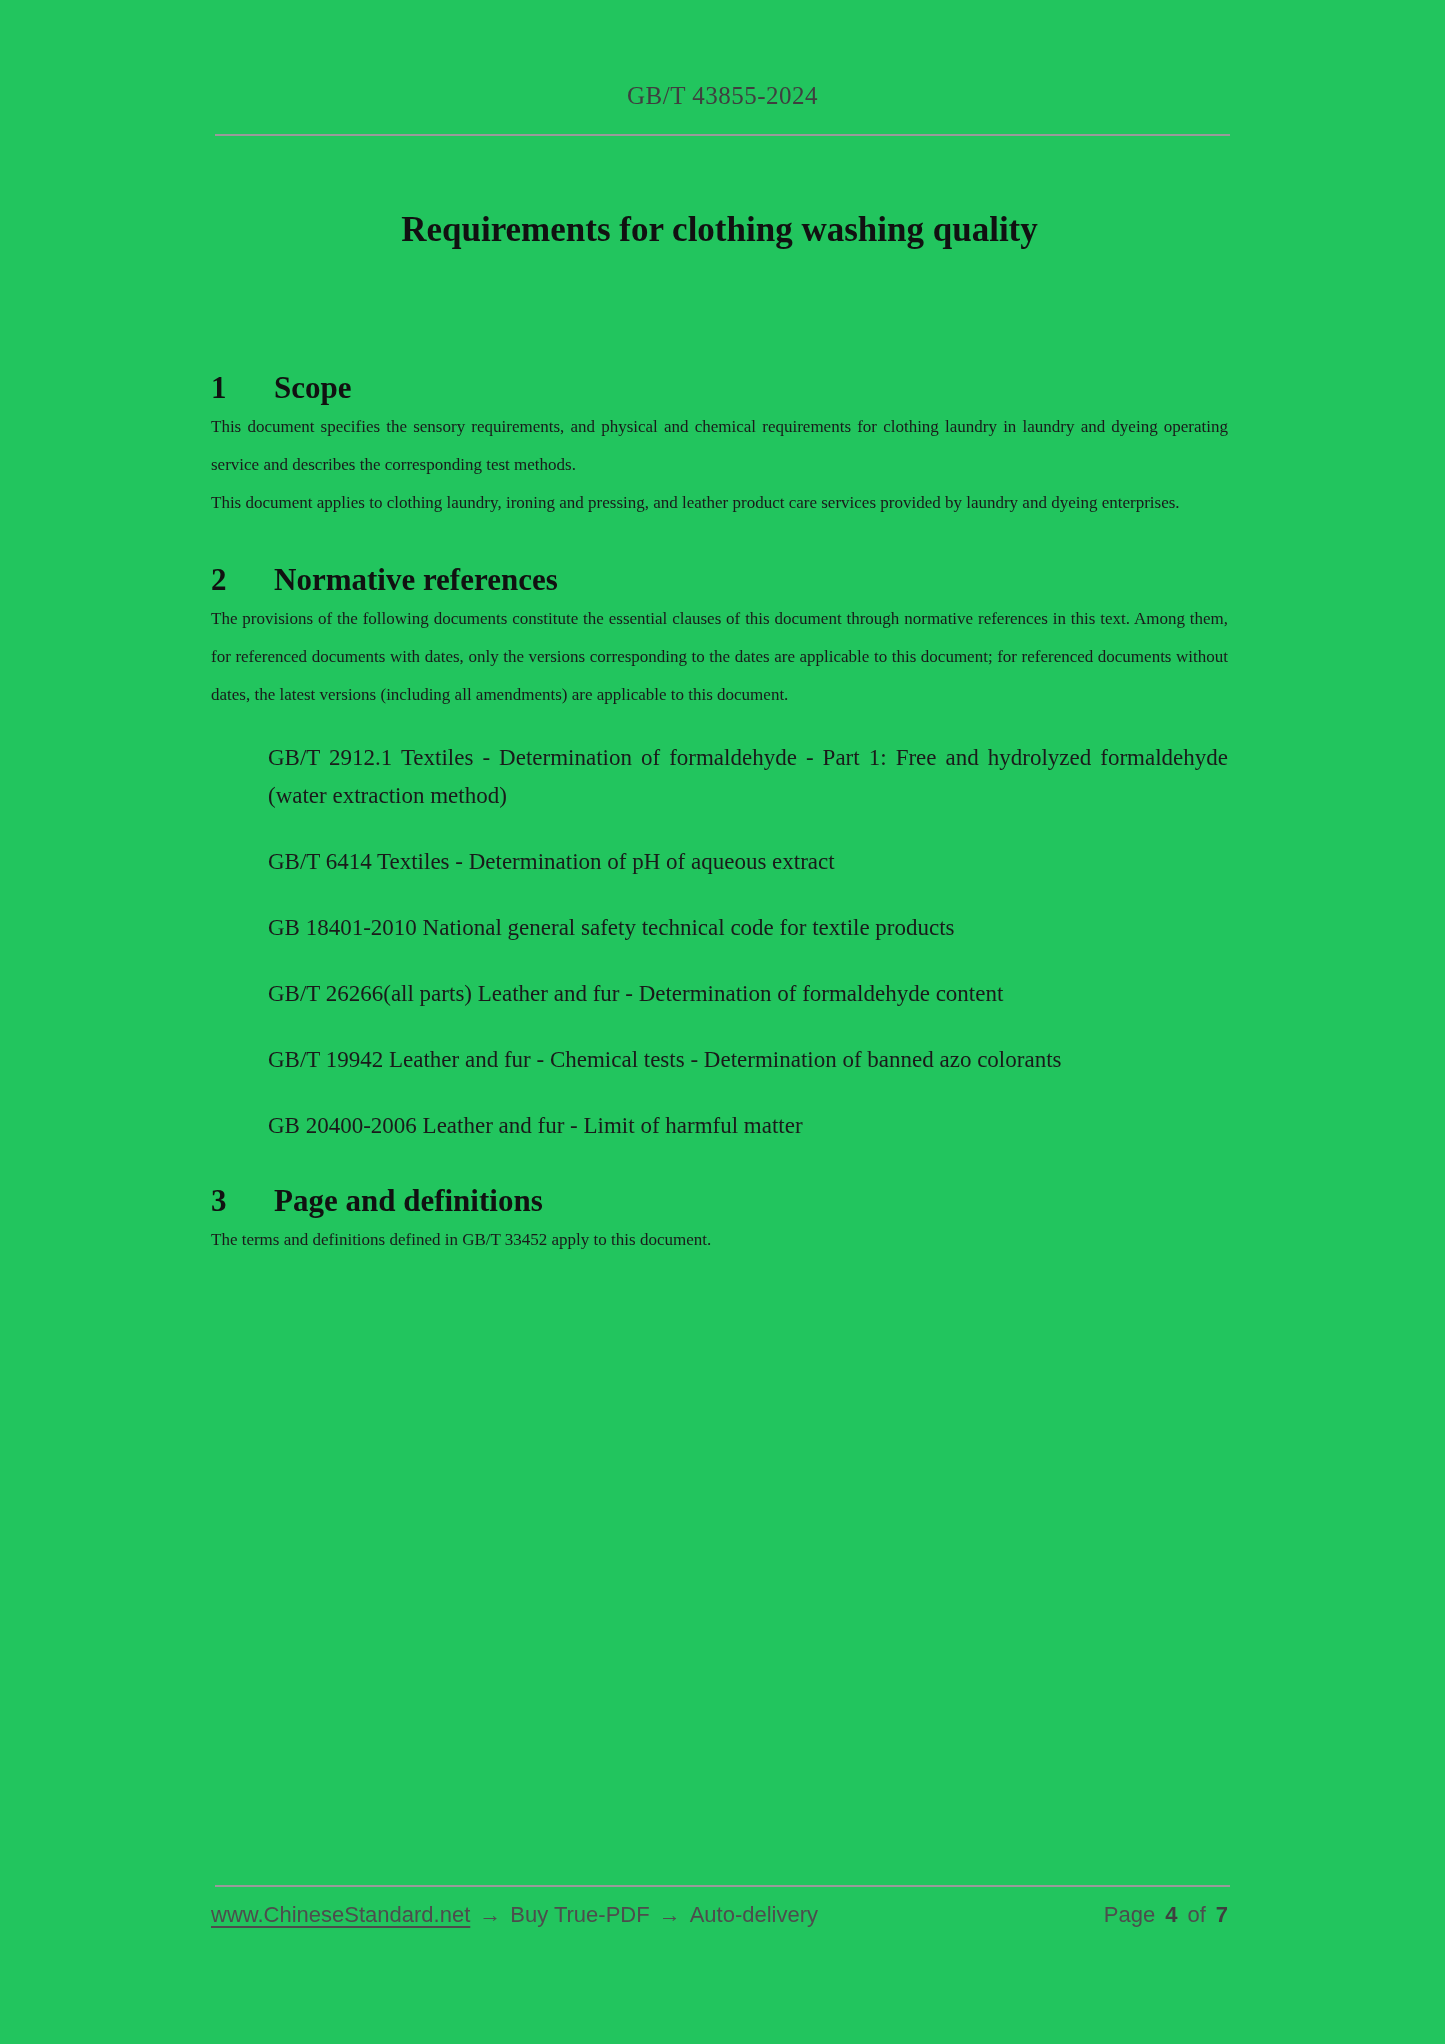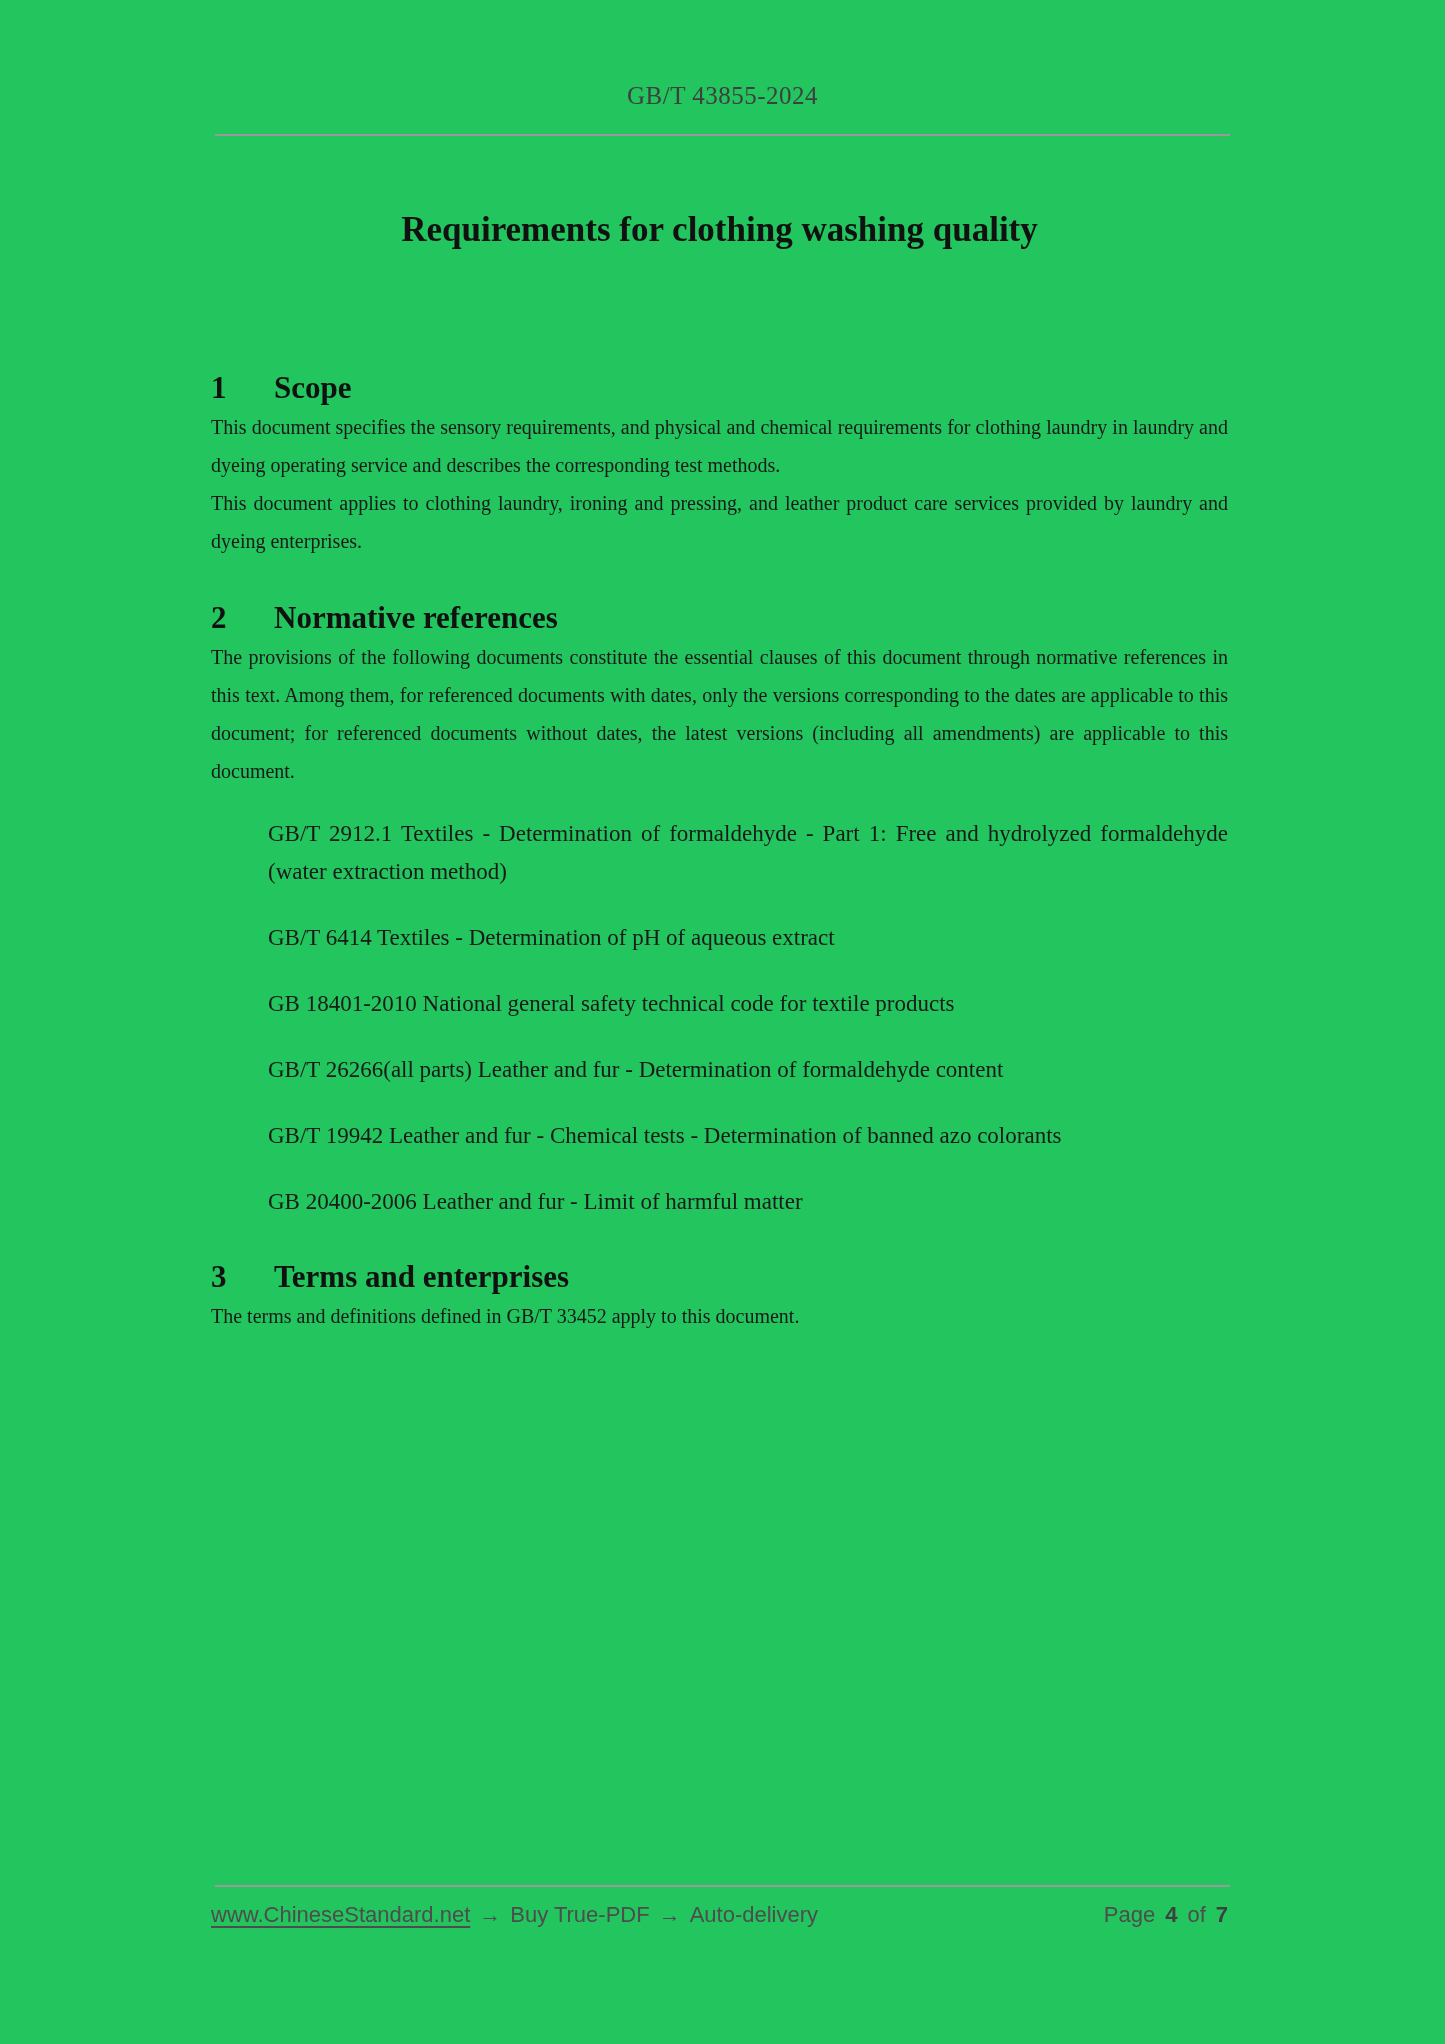--- a/index.html
+++ b/index.html
@@ -51,21 +51,21 @@
     line-height: 40px;
     color: #111111;
   }
   .sec-head .sec-num { width: 63px; flex: 0 0 auto; }
   .sec-head-1 { margin-top: 116px; }
   .sec-head-2 { margin-top: 38px; }
   .sec-head-3 { margin-top: 36px; }
 
   p.body-par {
     margin: 0;
-    font-size: 20px;
+    font-size: 17px;
     line-height: 38px;
     text-align: justify;
     color: #1a1a1a;
   }
   .par-gap-first { margin-top: 44px; }
   .par-gap { margin-top: 30px; }
 
   .refs { margin-top: 25px; }
   p.ref-par {
     margin: 0 0 28px 0;
@@ -131,21 +131,21 @@
       <p class="ref-par">GB/T 2912.1 Textiles - Determination of formaldehyde - Part 1: Free and hydrolyzed formaldehyde (water extraction method)</p>
       <p class="ref-par">GB/T 6414 Textiles - Determination of pH of aqueous extract</p>
       <p class="ref-par">GB 18401-2010 National general safety technical code for textile products</p>
       <p class="ref-par">GB/T 26266(all parts) Leather and fur - Determination of formaldehyde content</p>
       <p class="ref-par">GB/T 19942 Leather and fur - Chemical tests - Determination of banned azo colorants</p>
       <p class="ref-par">GB 20400-2006 Leather and fur - Limit of harmful matter</p>
     </div>
 
     <div class="sec-head sec-head-3">
       <span class="sec-num">3</span>
-      <span class="sec-title">Terms and enterprises</span>
+      <span class="sec-title">Page and definitions</span>
     </div>
     <p class="body-par par-gap-first">The terms and definitions defined in GB/T 33452 apply to this document.</p>
 
   </div>
 
   <div class="footer-rule"></div>
   <div class="footer">
     <div class="footer-left">
       <span class="footer-site">www.ChineseStandard.net</span>
       <span class="footer-arrow">→</span>

